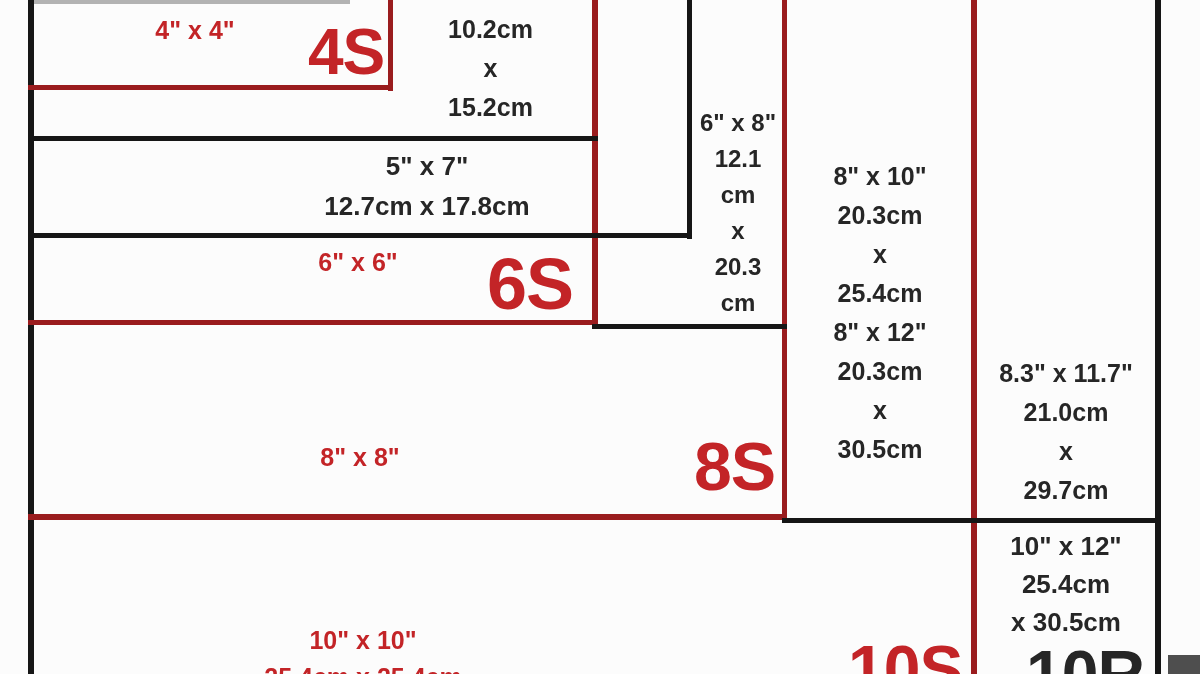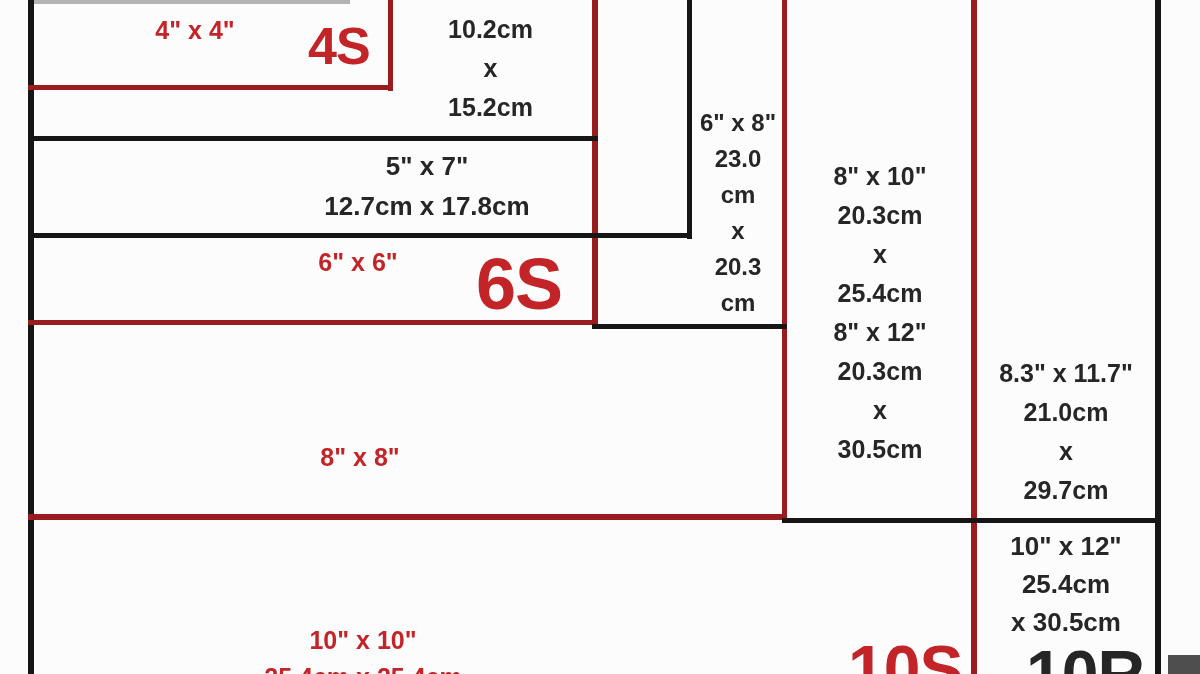--- a/index.html
+++ b/index.html
@@ -26,22 +26,22 @@
   #lbl-4x6   {left:408px; top:-29px; width:165px; font-size:25px; line-height:39px;}
   #lbl-5x7   {left:277px; top:146px; width:300px; font-size:26px; line-height:40px;}
   #lbl-6x6   {left:208px; top:244px; width:300px; font-size:25px; line-height:37px;}
   #lbl-6x8   {left:692px; top:105px; width:92px;  font-size:24px; line-height:36px;}
   #lbl-8x8   {left:210px; top:438px; width:300px; font-size:25px; line-height:38px;}
   #lbl-8x10  {left:795px; top:157px; width:170px; font-size:25px; line-height:39px;}
   #lbl-a4    {left:980px; top:354px; width:172px; font-size:25px; line-height:39px;}
   #lbl-10x12 {left:985px; top:527px; width:162px; font-size:26px; line-height:38px;}
   #lbl-10x10 {left:210px; top:622px; width:306px; font-size:25px; line-height:37px;}
 
-  #code-4s  {left:308px;  top:20px;  font-size:52px;}
-  #code-6s  {left:476px;  top:248px; font-size:72px;}
+  #code-4s  {left:308px;  top:20px;  font-size:64px;}
+  #code-6s  {left:487px;  top:248px; font-size:72px;}
   #code-8s  {left:694px;  top:432px; font-size:68px;}
   #code-10s {left:848px;  top:636px; font-size:66px;}
   #code-10r {left:1026px; top:641px; font-size:66px;}
 </style>
 </head>
 <body>
 
 <div id="stage">
 
   <div class="hline grey-bar" style="left:28px;top:0;width:322px;height:4px;"></div>
@@ -78,21 +78,21 @@
     <span class="ln">5" x 7"</span>
     <span class="ln">12.7cm x 17.8cm</span>
   </div>
 
   <div class="lbl red-text" id="lbl-6x6">
     <span class="ln">6" x 6"</span>
   </div>
 
   <div class="lbl black-text" id="lbl-6x8">
     <span class="ln">6" x 8"</span>
-    <span class="ln">23.0
+    <span class="ln">12.1
 cm
 x
 20.3
 cm</span>
   </div>
 
   <div class="lbl red-text" id="lbl-8x8">
     <span class="ln">8" x 8"</span>
   </div>
 
@@ -120,16 +120,17 @@
 x 30.5cm</span>
   </div>
 
   <div class="lbl red-text" id="lbl-10x10">
     <span class="ln">10" x 10"</span>
     <span class="ln">25.4cm x 25.4cm</span>
   </div>
 
   <div class="code red-text" id="code-4s">4S</div>
   <div class="code red-text" id="code-6s">6S</div>
+  <div class="code red-text" id="code-8s">8S</div>
   <div class="code red-text" id="code-10s">10S</div>
   <div class="code black-text" id="code-10r">10R</div>
 
 </div>
 
 </body></html>

